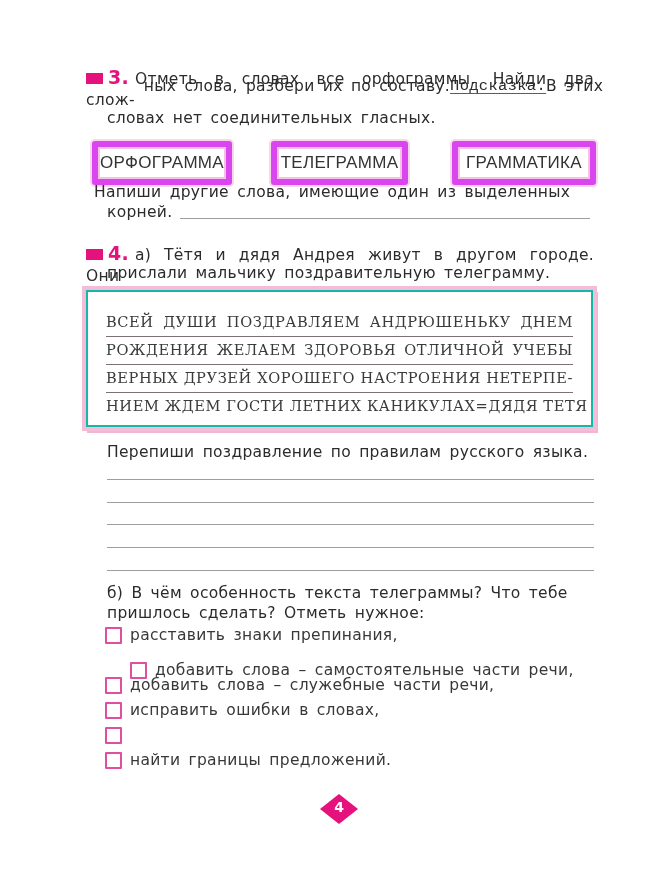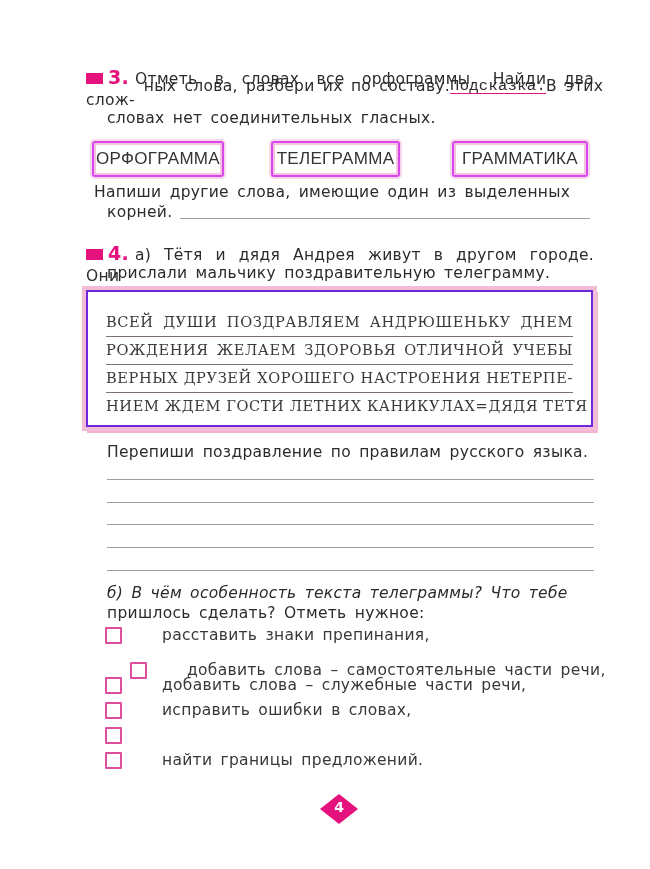--- a/index.html
+++ b/index.html
@@ -6,39 +6,39 @@
     body {
       width: 650px; height: 869px; background: #ffffff; position: relative;
       font-family: "DejaVu Sans", sans-serif; color: #2b2b2b; overflow: hidden;
     }
     .abs { position: absolute; }
     .txt { font-size: 15.5px; line-height: 21px; letter-spacing: 0.3px; word-spacing: 3px; text-align: justify; text-align-last: left; }
     .marker { width: 17px; height: 11px; background: #e5127d; display: inline-block; vertical-align: middle; margin-right: 5px; margin-top: -3px; }
     .num { color: #e5127d; font-weight: bold; font-size: 19px; margin-right: 6px; }
     .hint { text-decoration: underline; text-decoration-color: #e5127d; text-underline-offset: 3px; font-family: Liberation Mono, monospace; }
     .wordbox {
-      position: absolute; top: 141px; height: 32px; border: 2px solid #d946ef;
+      position: absolute; top: 141px; height: 32px; border: 6px solid #d946ef;
       box-shadow: inset 0 0 0 2px #f5c3df, 0 0 0 2px #f9d6ea;
       background: #fff; display: flex; align-items: center; justify-content: center;
       font-family: "Liberation Sans", sans-serif; font-size: 17px; color: #333; letter-spacing: 0.3px;
       border-radius: 3px;
     }
     .wline { position: absolute; height: 1px; background: #9e9e9e; }
     .telegram {
       position: absolute; left: 86px; top: 290px; width: 503px; height: 133px;
-      background: #fff; border: 2px solid #6d28d9; outline: 4px solid #f3bdd7;
+      background: #fff; border: 2px solid #14b8a6; outline: 4px solid #f3bdd7;
       box-shadow: 3px 4px 0 2px #f1b4d2;
     }
     .tg-line {
       position: absolute; left: 18px; right: 18px; height: 26px;
       border-bottom: 1px solid #7d6f74;
       font-family: "DejaVu Serif", serif; font-size: 14.6px; color: #3a3a3a;
       white-space: nowrap; letter-spacing: 0.6px; text-align: justify; text-align-last: justify; line-height: 24px;
     }
-    .cb-row { position: absolute; left: 105px; height: 22px; display: flex; align-items: center; gap: 32px; }
+    .cb-row { position: absolute; left: 105px; height: 22px; display: flex; align-items: center; }
     .cb { width: 17px; height: 17px; border: 2px solid #e04f9f; border-radius: 1px; margin-right: 8px; box-sizing: border-box; }
     .cb-label { font-size: 15.5px; color: #383838; letter-spacing: 0.3px; word-spacing: 3px; }
     .page-badge {
       position: absolute; left: 320px; top: 794px; width: 38px; height: 30px;
     }
     .page-badge .diamond { position: absolute; left: 0; top: 0; width: 38px; height: 30px; }
     .page-badge span { position: absolute; left: 0; top: 5px; width: 38px; text-align: center; color: #fff; font-weight: bold; font-size: 14px; }
   </style>
 </head>
 <body>
@@ -73,21 +73,21 @@
   <div class="tg-line" style="top:102px; border-bottom:none;">НИЕМ ЖДЕМ ГОСТИ ЛЕТНИХ КАНИКУЛАХ=ДЯДЯ ТЕТЯ</div>
 </div>
 
 <div class="abs txt" style="left:107px; top:442px;">Перепиши поздравление по правилам русского языка.</div>
 <div class="wline" style="left:107px; top:479px; width:487px;"></div>
 <div class="wline" style="left:107px; top:502px; width:487px;"></div>
 <div class="wline" style="left:107px; top:524px; width:487px;"></div>
 <div class="wline" style="left:107px; top:547px; width:487px;"></div>
 <div class="wline" style="left:107px; top:570px; width:487px;"></div>
 
-<div class="abs txt" style="left:107px; top:583px; width:487px;font-style:italic;">б) В чём особенность текста телеграммы? Что тебе</div>
+<div class="abs txt" style="left:107px; top:583px; width:487px;">б) В чём особенность текста телеграммы? Что тебе</div>
 <div class="abs txt" style="left:107px; top:603px;">пришлось сделать? Отметь нужное:</div>
 
 <div class="cb-row" style="top:624px;">
   <div class="cb"></div>
   <span class="cb-label">расставить знаки препинания,</span>
 </div>
 <div class="cb-row" style="top:659px;padding-left:25px;">
   <div class="cb"></div>
   <span class="cb-label">добавить слова – самостоятельные части речи,</span>
 </div>

